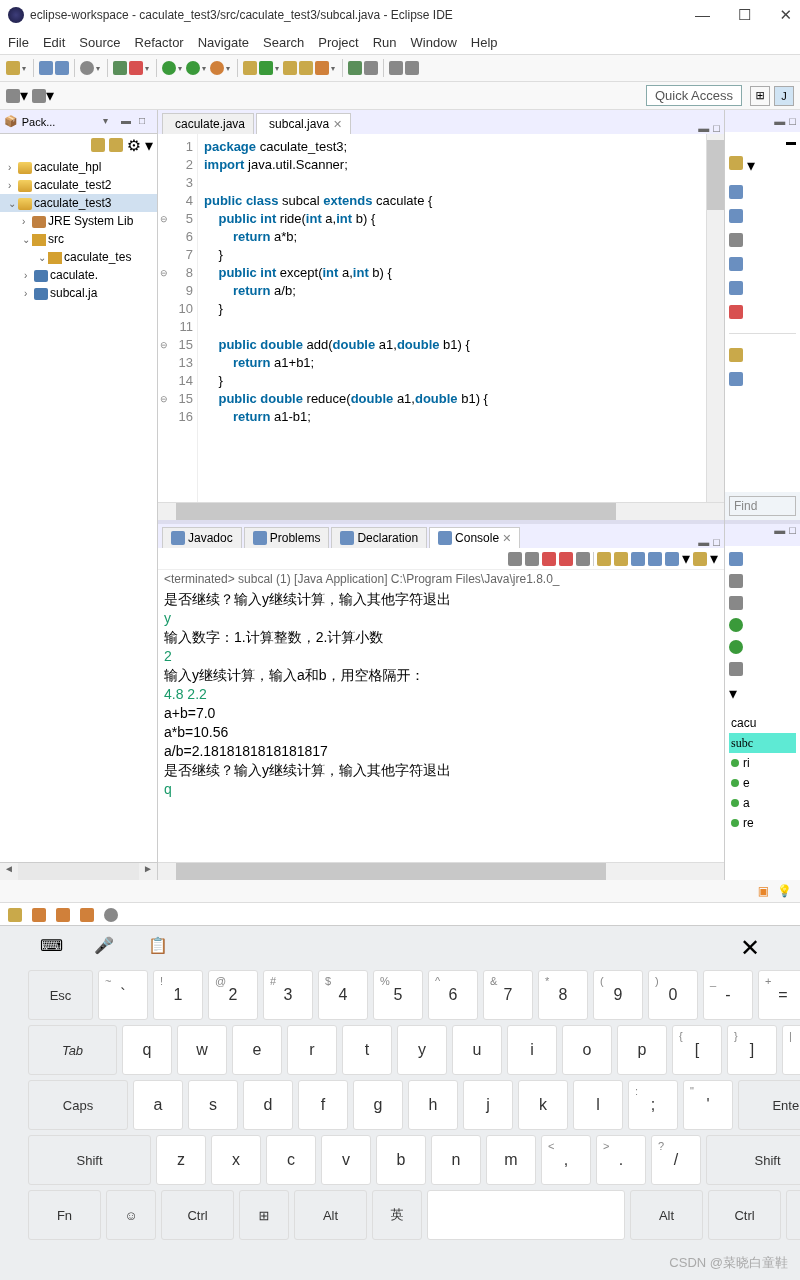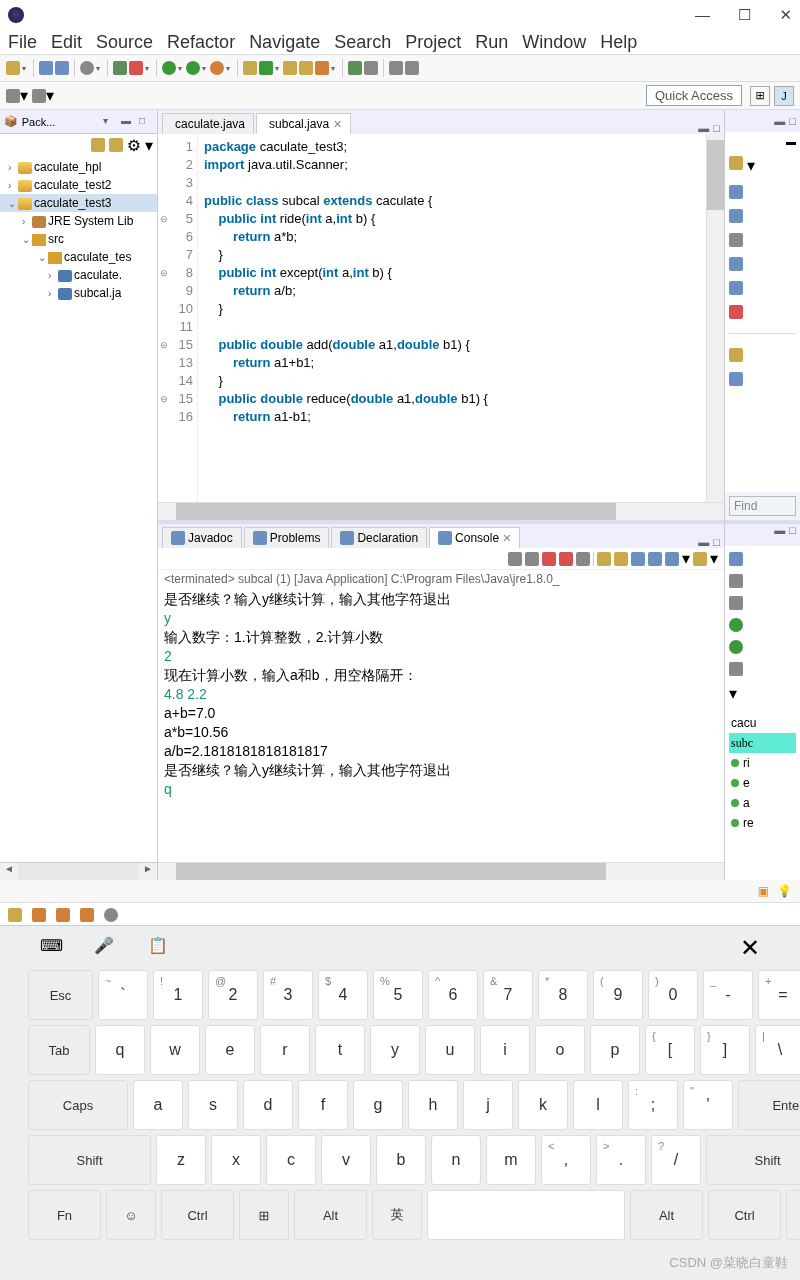--- a/index.html
+++ b/index.html
@@ -1,41 +1,41 @@
 <!DOCTYPE html>
 <html><head>
 <meta charset="utf-8">
 <style>
 *{margin:0;padding:0;box-sizing:border-box;font-family:"Segoe UI",Tahoma,sans-serif;}
 body{width:800px;height:1280px;background:#f0f0f0;overflow:hidden;position:relative;}
 .titlebar{height:30px;display:flex;align-items:center;padding:0 8px;background:#fff;font-size:12px;color:#333;}
 .titlebar .ico{width:16px;height:16px;border-radius:50%;background:radial-gradient(circle,#3d3d7a,#1a1a40);margin-right:6px;}
 .winctrl{margin-left:auto;display:flex;gap:28px;font-size:15px;color:#444;}
 .winctrl span{cursor:pointer;}
-.menubar{height:24px;background:#fff;display:flex;align-items:center;padding:0 8px;font-size:18px;color:#333;gap:14px;}
+.menubar{height:24px;background:#fff;display:flex;align-items:center;padding:0 8px;font-size:13px;color:#333;gap:14px;}
 .menubar span{cursor:pointer;}
 .toolbar{height:28px;background:#f8f8f8;border-top:1px solid #ddd;border-bottom:1px solid #ddd;display:flex;align-items:center;padding:0 6px;gap:2px;}
 .toolbar .sep{width:1px;height:18px;background:#ccc;margin:0 3px;}
 .toolbar .drop{font-size:8px;color:#666;margin-right:2px;}
 .quickrow{height:28px;background:#f8f8f8;border-bottom:1px solid #ddd;display:flex;align-items:center;padding:0 6px;}
 .quickaccess{margin-left:auto;border:1px solid #8aa;background:#fff;padding:2px 8px;font-size:13px;color:#555;}
 .persp{margin-left:8px;display:flex;gap:4px;}
 .persp .pb{width:20px;height:20px;border:1px solid #aaa;display:flex;align-items:center;justify-content:center;font-size:11px;}
 .workarea{display:flex;height:770px;background:#f0f4f8;}
 .leftcol{width:158px;display:flex;flex-direction:column;border-right:1px solid #ccc;}
 .viewhdr{height:24px;background:#eef;display:flex;align-items:center;font-size:11px;padding:0 4px;gap:4px;border-bottom:1px solid #ccc;}
 .viewhdr .vtitle{flex:1;}
 .viewhdr .vbtn{width:14px;height:14px;font-size:10px;color:#666;cursor:pointer;}
 .viewtb{height:22px;display:flex;align-items:center;justify-content:flex-end;gap:4px;padding:0 4px;background:#fff;}
 .tree{flex:1;background:#fff;font-size:12px;padding:2px 0;overflow:hidden;}
 .tree .node{padding:2px 4px 2px 8px;white-space:nowrap;cursor:pointer;}
 .tree .node.sel{background:#d0e0f0;}
 .tree .ind1{padding-left:22px;}
 .tree .ind2{padding-left:38px;}
-.tree .ind3{padding-left:48px;}
+.tree .ind3{padding-left:24px;}
 .tree .exp{display:inline-block;width:10px;color:#666;font-size:10px;}
 .tree .fico{display:inline-block;width:14px;height:12px;vertical-align:middle;margin-right:2px;}
 .fico.proj{background:linear-gradient(#f4d060,#d4a030);border-radius:2px;}
 .fico.lib{background:#c08040;border-radius:2px;}
 .fico.pkg{background:#d4a030;}
 .fico.java{background:#4a7ab0;border-radius:2px;}
 .leftscroll{height:18px;background:#f0f0f0;border-top:1px solid #ccc;display:flex;}
 .leftscroll .sbtn{width:18px;text-align:center;font-size:10px;color:#666;}
 .leftscroll .strack{flex:1;background:#e8e8e8;}
 .centercol{flex:1;display:flex;flex-direction:column;}
@@ -81,34 +81,35 @@
 .iconrow{height:24px;background:#fff;border-top:1px solid #ddd;display:flex;align-items:center;padding:0 8px;gap:10px;}
 .keyboard{position:absolute;bottom:0;left:0;right:0;height:355px;background:#eceef0;border-top:1px solid #ccc;}
 .kbtop{height:44px;display:flex;align-items:center;padding:0 40px;}
 .kbtop .kt{width:24px;height:24px;margin-right:30px;}
 .kbtop .kclose{margin-left:auto;font-size:24px;font-weight:200;cursor:pointer;}
 .kbrows{padding:0 28px;}
 .kbrow{display:flex;gap:5px;margin-bottom:5px;}
 .key{background:#fff;border:1px solid #ddd;border-radius:3px;height:50px;display:flex;align-items:center;justify-content:center;font-size:16px;color:#333;cursor:pointer;position:relative;flex:0 0 auto;}
 .key.w{width:50px;}
 .key.wm{width:73px;}
-.key.wl{width:62px;}
+.key.wl{width:89px;font-style:italic;}
 .key.wxl{width:100px;}
 .key.wesc{width:65px;font-size:13px;}
 .key.wspace{width:198px;}
 .key.dark{background:#eceef0;font-size:13px;}
 .key .sup{position:absolute;top:4px;left:6px;font-size:11px;color:#888;}
 .watermark{position:absolute;right:12px;bottom:8px;font-size:13px;color:#aaa;}
 .ticon{display:inline-block;width:14px;height:14px;border-radius:2px;}
 </style>
 </head>
 <body>
 
 <div class="titlebar">
   <span class="ico"></span>
+  <span>eclipse-workspace - caculate_test3/src/caculate_test3/subcal.java - Eclipse IDE</span>
   <div class="winctrl">
     <span>—</span>
     <span>☐</span>
     <span>✕</span>
   </div>
 </div>
 
 <div class="menubar" id="menubar">
     <span>File</span>
     <span>Edit</span>
@@ -265,21 +266,21 @@
           <span class="drop">▾</span>
         <span class="ticon" style="background:#c9a94a"></span>
           <span class="drop">▾</span>
       </div>
       <div class="constatus">&lt;terminated&gt; subcal (1) [Java Application] C:\Program Files\Java\jre1.8.0_</div>
       <div class="conout" id="conout">
           <div>是否继续？输入y继续计算，输入其他字符退出</div>
           <div class="in">y</div>
           <div>输入数字：1.计算整数，2.计算小数</div>
           <div class="in">2</div>
-          <div>现在计算小数，输入a和b，用空格隔开：</div>
+          <div>输入y继续计算，输入a和b，用空格隔开：</div>
           <div class="in">4.8 2.2</div>
           <div>a+b=7.0</div>
           <div>a*b=10.56</div>
           <div>a/b=2.1818181818181817</div>
           <div>是否继续？输入y继续计算，输入其他字符退出</div>
           <div class="in">q</div>
           <div>&nbsp;</div>
         </div>
       <div class="conhscroll">
           <div class="thumb"></div>

